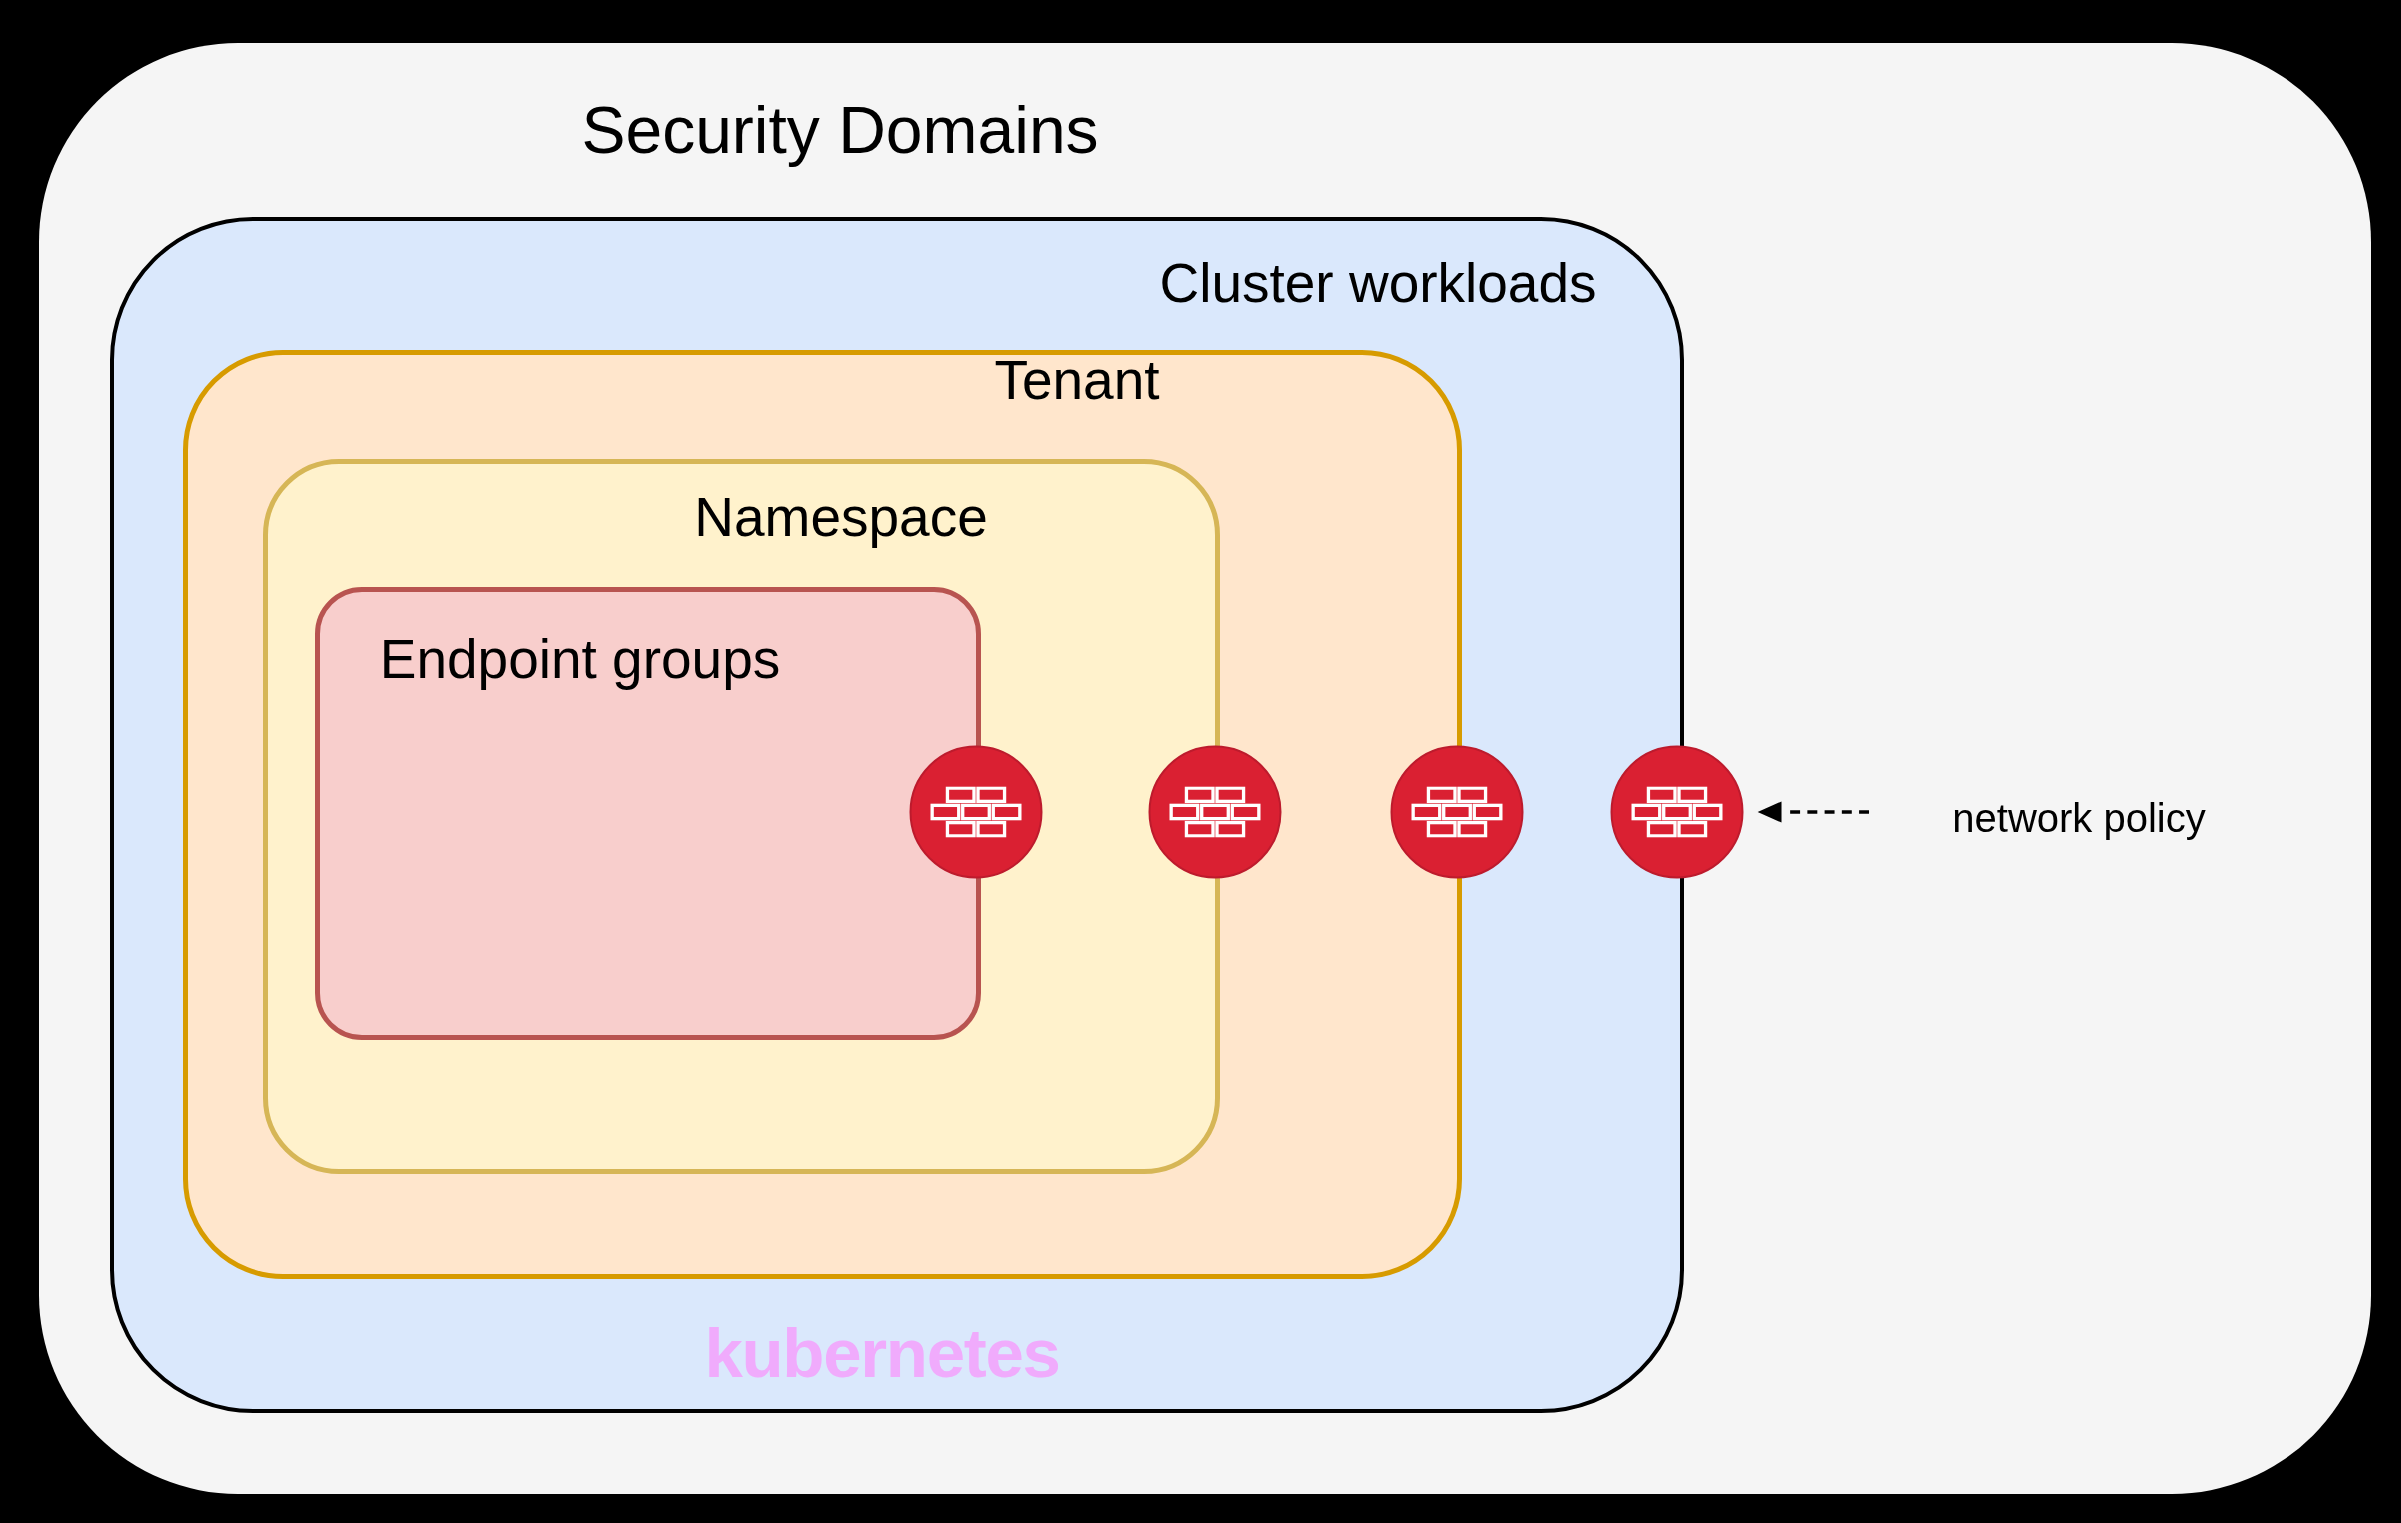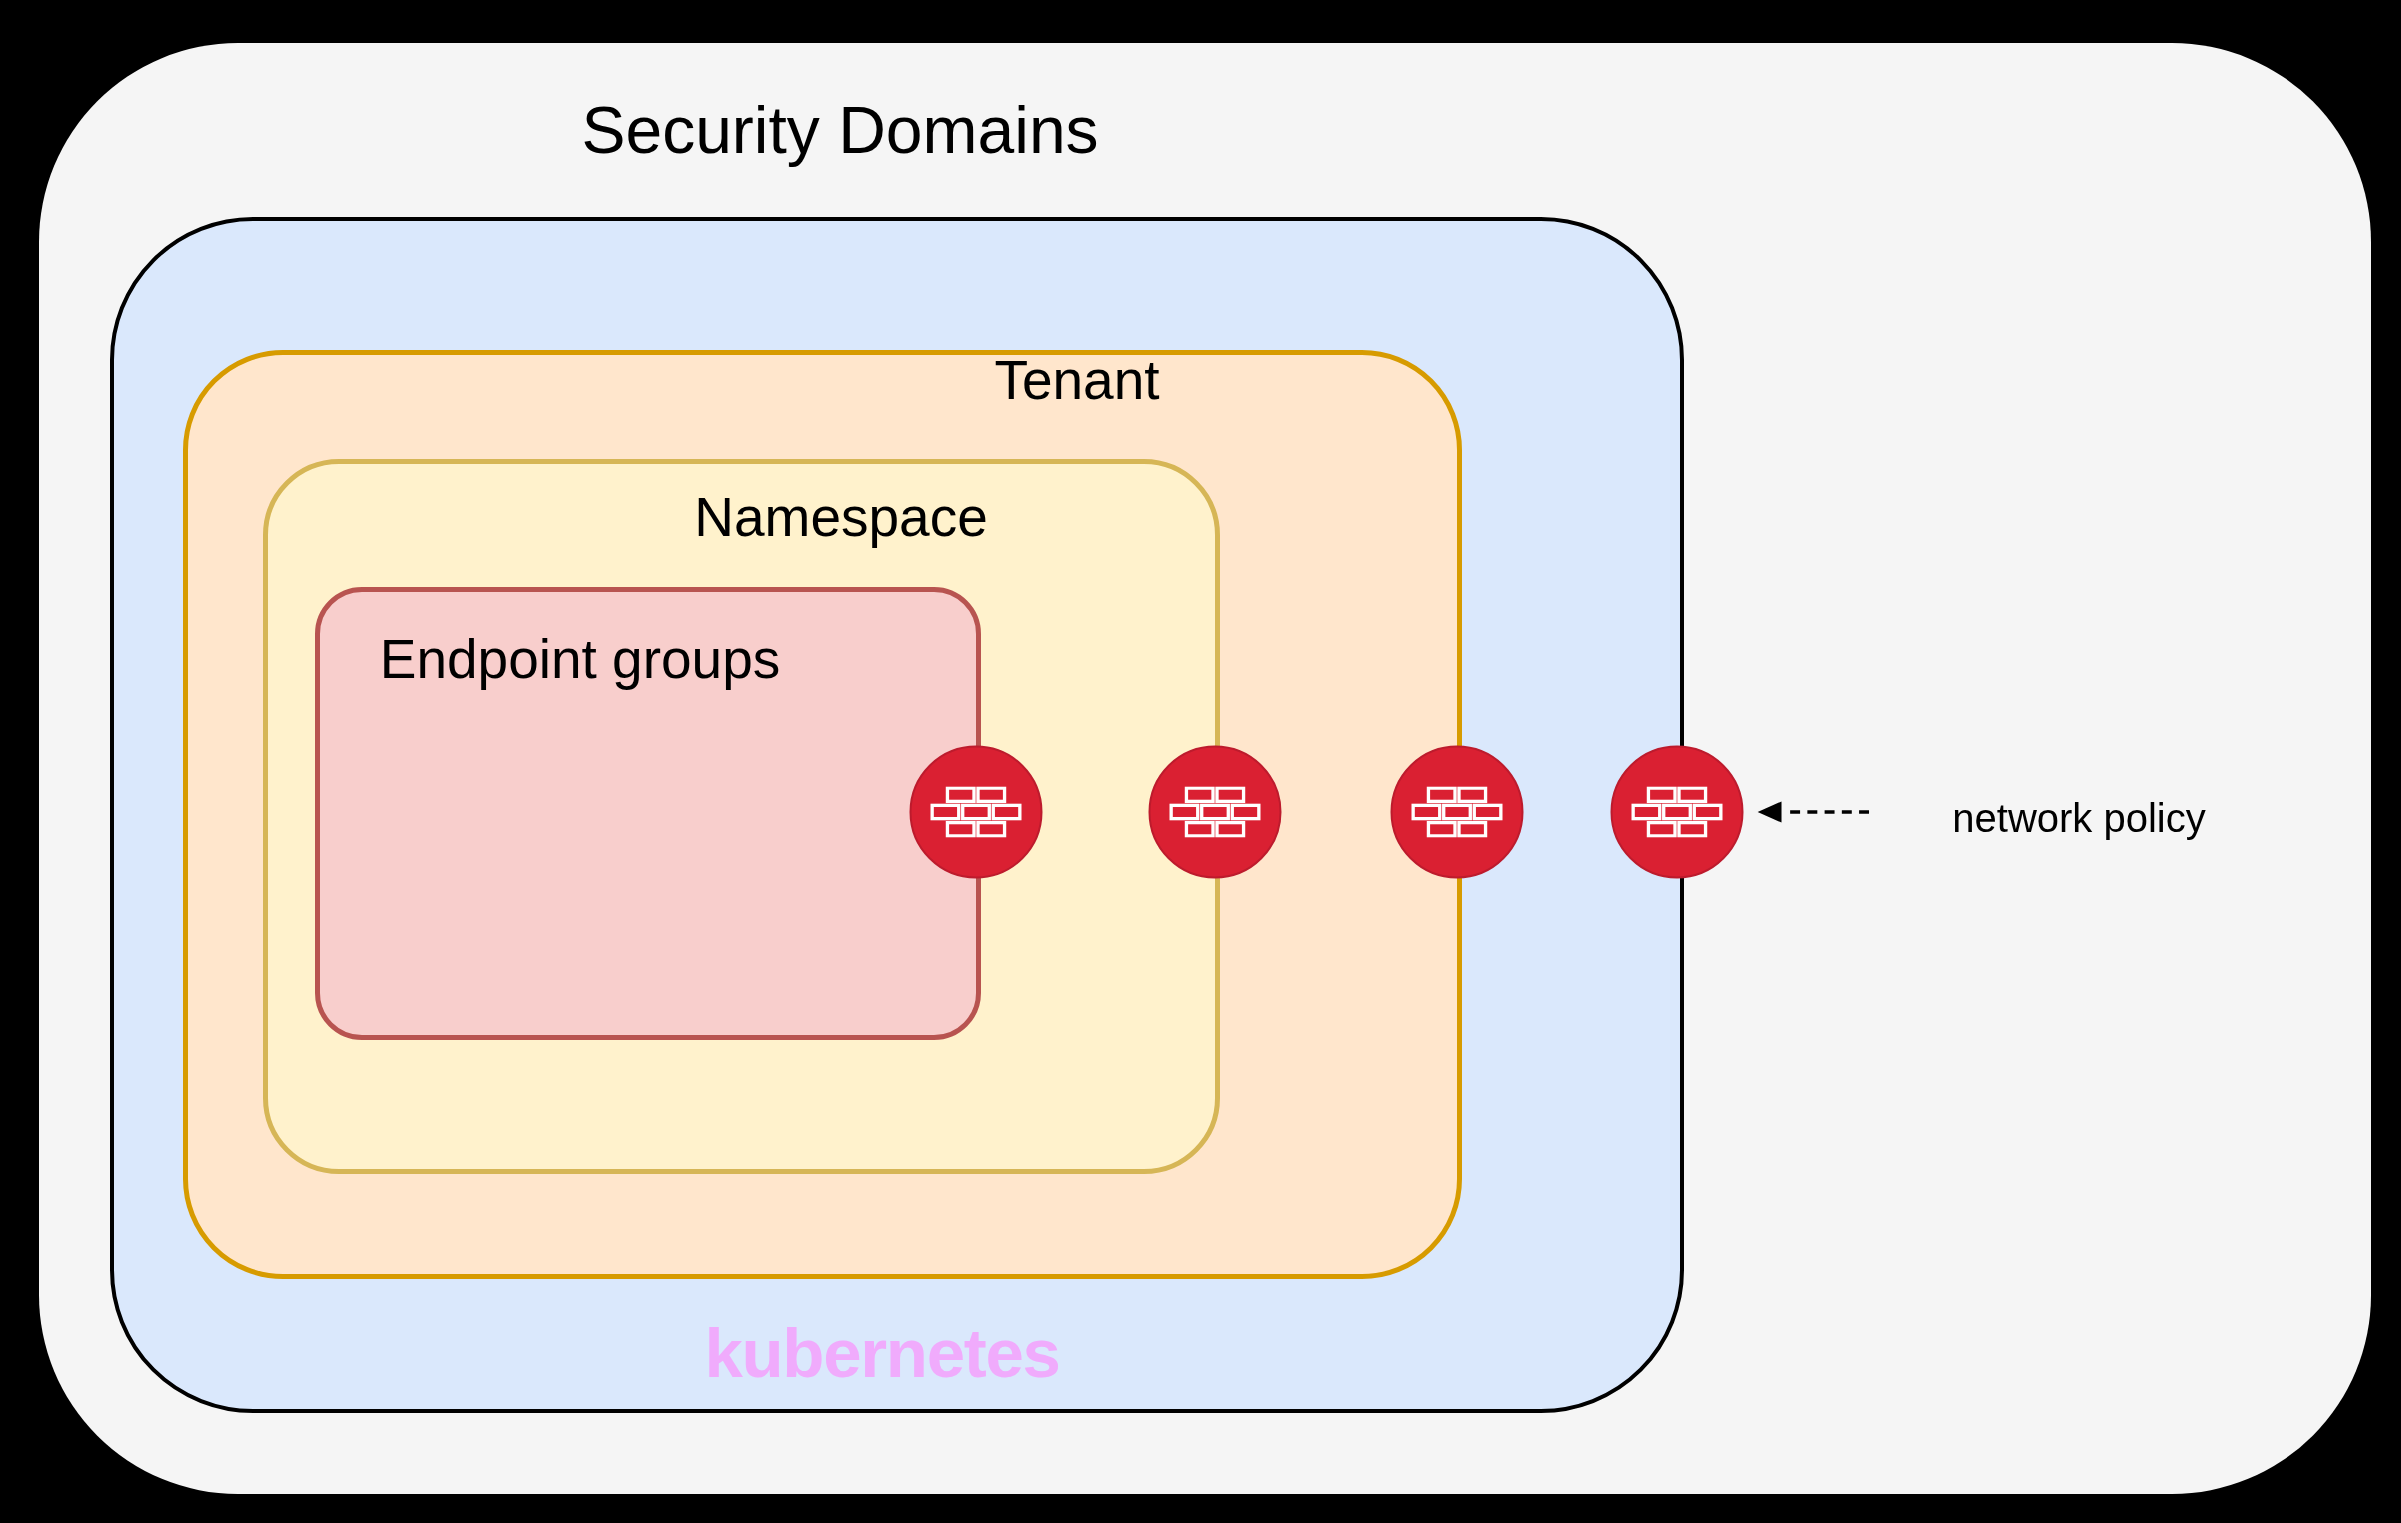--- a/index.html
+++ b/index.html
@@ -93,20 +93,21 @@
 <div class="stage">
 
   <div class="outer-box"></div>
 
   <div class="box box-cluster"></div>
   <div class="box box-tenant"></div>
   <div class="box box-namespace"></div>
   <div class="box box-endpoint"></div>
 
   <div class="label lbl-title">Security Domains</div>
+  <div class="label lbl-cluster">Cluster workloads</div>
   <div class="label lbl-tenant">Tenant</div>
   <div class="label lbl-endpoint">Endpoint groups</div>
   <div class="label lbl-namespace">Namespace</div>
   <div class="label lbl-k8s">kubernetes</div>
 
   <div class="firewall fw-1">
     <svg width="93" height="51" viewBox="0 0 140 76">
       <g stroke="#ffffff" stroke-width="5" fill="none">
         <rect x="27" y="2" width="40" height="20"></rect>
           <rect x="73" y="2" width="40" height="20"></rect>

